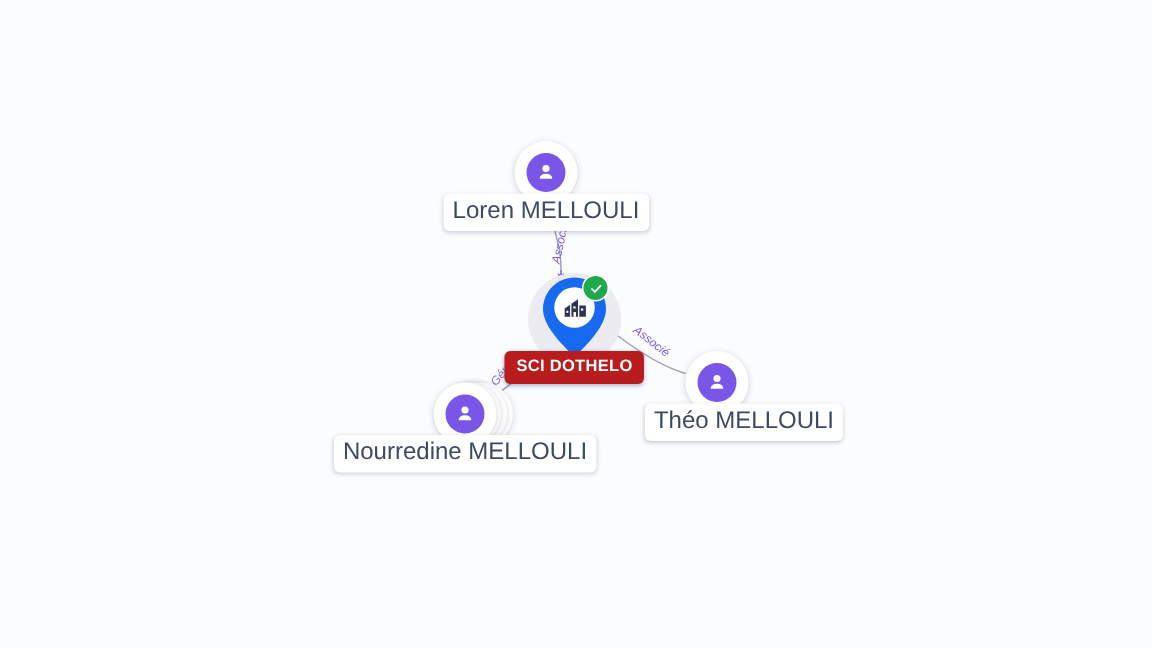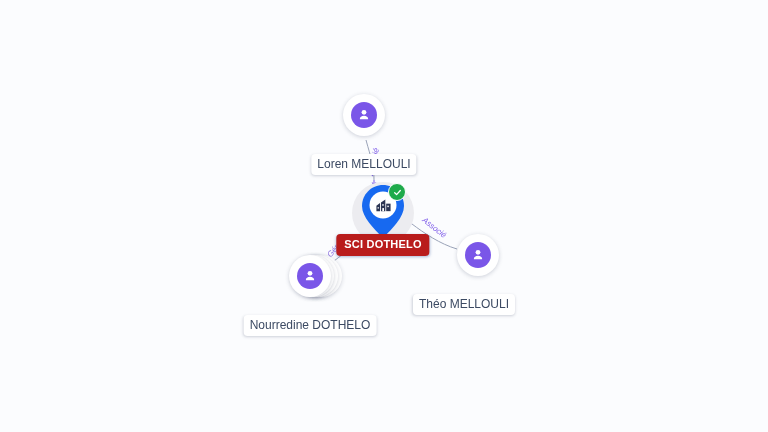--- a/index.html
+++ b/index.html
@@ -66,27 +66,26 @@
   .stack-c1 { left: -10px; top: -21px; }
   .stack-c2 { left: -14px; top: -21px; }
   .stack-c3 { left: -18px; top: -21px; }
 
   
   .chip {
     position: absolute;
     white-space: nowrap;
     background: #ffffff;
     color: #3c4a63;
-    font-size: 12px;
+    font-size: 16px;
     line-height: 1;
     padding: 4px 6px 5px 6px;
     border-radius: 4px;
     box-shadow: 0 1px 3px rgba(40,50,80,0.22);
     transform: translateX(-50%);
-    margin-top: 25px;
   }
 
   
   .pin-halo {
     position: absolute;
     width: 62px; height: 62px;
     left: -31px; top: -31px;
     border-radius: 50%;
     background: #ececf0;
   }
@@ -185,36 +184,36 @@
   <div class="node" style="left:478px; top:255px;">
     <div class="avatar-ring">
       <div class="avatar-disc">
         <svg width="16" height="16" viewBox="0 0 24 24" fill="#ffffff">
           <circle cx="12" cy="8" r="3.6"></circle>
           <path d="M12 13.2c-3.6 0-6.2 2.1-6.2 4.4v0.6h12.4v-0.6c0-2.3-2.6-4.4-6.2-4.4z"></path>
         </svg>
       </div>
     </div>
   </div>
-  <div class="chip" style="left:464px; top:269px;">Théo MELLOULI</div>
+  <div class="chip" style="left:496px; top:269px;">Théo MELLOULI</div>
 
   <div class="node" style="left:310px; top:276px;">
     <div class="stack-copy stack-c1"></div>
     <div class="stack-copy stack-c2"></div>
     <div class="stack-copy stack-c3"></div>
     <div class="avatar-ring">
       <div class="avatar-disc">
         <svg width="16" height="16" viewBox="0 0 24 24" fill="#ffffff">
           <circle cx="12" cy="8" r="3.6"></circle>
           <path d="M12 13.2c-3.6 0-6.2 2.1-6.2 4.4v0.6h12.4v-0.6c0-2.3-2.6-4.4-6.2-4.4z"></path>
         </svg>
       </div>
     </div>
   </div>
-  <div class="chip" style="left:310px; top:290px;">Nourredine DOTHELO</div>
+  <div class="chip" style="left:310px; top:290px;">Nourredine MELLOULI</div>
 
   <div class="node" style="left:383px; top:213px;">
     <div class="pin-halo"></div>
     <div class="pin-wrap">
       <svg width="50" height="58" viewBox="0 0 50 58">
         <path d="M25 2 C13.4 2 4 11.4 4 23 C4 34 15.5 45.5 25 55 C34.5 45.5 46 34 46 23 C46 11.4 36.6 2 25 2 Z" fill="#1769f0"></path>
         <circle cx="25" cy="22" r="13.5" fill="#ffffff"></circle>
       </svg>
       <div class="pin-glyph">
         <svg width="17" height="17" viewBox="0 0 24 24" fill="#2b3553">

